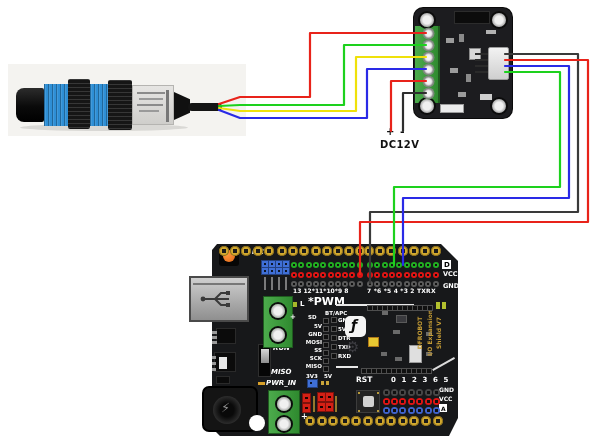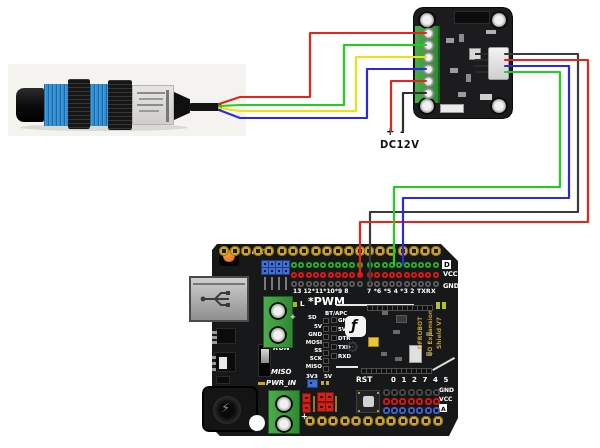--- a/index.html
+++ b/index.html
@@ -188,21 +188,21 @@
 
     <span class="lbl" style="left:144px;top:132px;font-size:7.5px;">RST</span>
     <div style="left:144px;top:146px;width:24px;height:23px;background:#232323;border:1px solid #3c3c3c;">
       <div style="left:6px;top:5px;width:11px;height:11px;background:#d2d2d2;border-radius:2px;"></div>
       <div style="left:1px;top:1px;width:2px;height:2px;background:#b89a3a;"></div>
       <div style="left:20px;top:1px;width:2px;height:2px;background:#b89a3a;"></div>
       <div style="left:1px;top:19px;width:2px;height:2px;background:#b89a3a;"></div>
       <div style="left:20px;top:19px;width:2px;height:2px;background:#b89a3a;"></div>
     </div>
 
-    <span class="lbl" style="left:179px;top:133px;font-size:7px;letter-spacing:1.6px;">0 1 2 7 4 5</span>
+    <span class="lbl" style="left:179px;top:133px;font-size:7px;letter-spacing:1.6px;">0 1 2 3 6 5</span>
     <span class="lbl" style="left:227px;top:143px;font-size:6px;">GND</span>
     <span class="lbl" style="left:227px;top:152px;font-size:6px;">VCC</span>
     <div style="left:227px;top:160px;width:8px;height:8px;background:#fff;">
       <span style="left:2px;top:1px;color:#000;font-weight:700;font-size:6px;">A</span>
     </div>
 
     <div style="left:4px;top:84px;width:20px;height:16px;background:#0b0b0b;border:1px solid #2a2a2a;"></div>
     <div style="left:0;top:87px;width:5px;height:3px;background:#9a9a9a;"></div>
     <div style="left:0;top:92px;width:5px;height:3px;background:#9a9a9a;"></div>
     <div style="left:0;top:97px;width:5px;height:3px;background:#9a9a9a;"></div>

